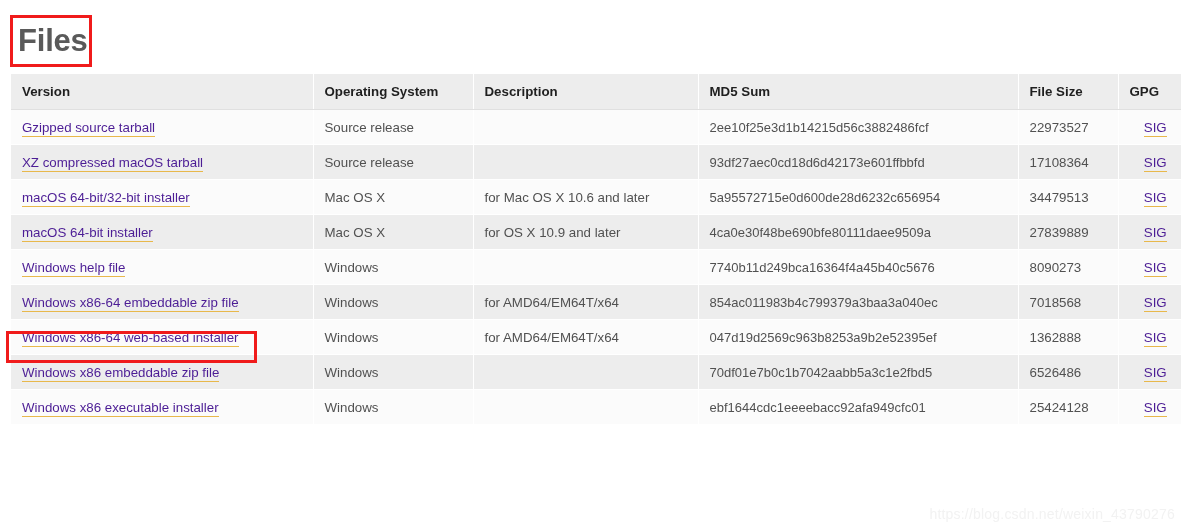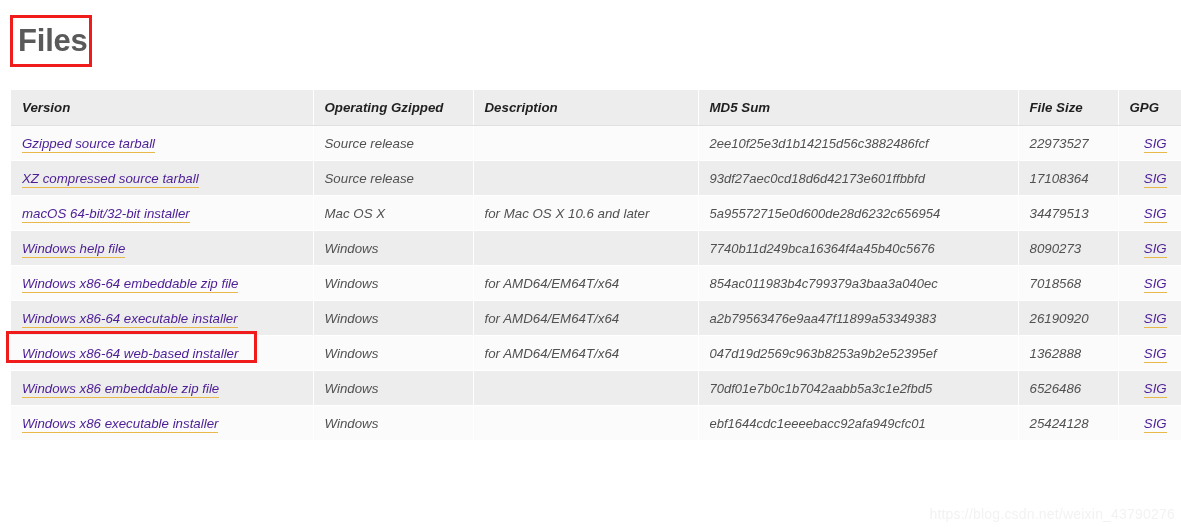--- a/index.html
+++ b/index.html
@@ -42,26 +42,25 @@
     height: 52px;
     border: 3px solid #f01b1b;
     box-sizing: border-box;
     pointer-events: none;
   }
 
   
   #files-table {
     position: absolute;
     left: 11px;
-    top: 90px;
+    top: 74px;
     width: 1170px;
     border-collapse: collapse;
     table-layout: fixed;
     font-size: 13.3px;
-    font-style: italic;
   }
   #files-table col.c-version { width: 302px; }
   #files-table col.c-os      { width: 160px; }
   #files-table col.c-desc    { width: 225px; }
   #files-table col.c-md5     { width: 320px; }
   #files-table col.c-size    { width: 100px; }
   #files-table col.c-gpg     { width: 63px; }
 
   #files-table thead th {
     background: #ededed;
@@ -140,77 +139,77 @@
     <col class="c-version">
     <col class="c-os">
     <col class="c-desc">
     <col class="c-md5">
     <col class="c-size">
     <col class="c-gpg">
   </colgroup>
   <thead>
     <tr>
       <th>Version</th>
-      <th>Operating Gzipped</th>
+      <th>Operating System</th>
       <th>Description</th>
       <th>MD5 Sum</th>
       <th>File Size</th>
       <th>GPG</th>
     </tr>
   </thead>
   <tbody id="files-tbody">
       <tr>
         <td class="version"><a class="file-link" href="#">Gzipped source tarball</a></td>
         <td class="os">Source release</td>
         <td class="desc"></td>
         <td class="md5">2ee10f25e3d1b14215d56c3882486fcf</td>
         <td class="size">22973527</td>
         <td class="gpg"><a class="file-link" href="#">SIG</a></td>
       </tr>
       <tr>
-        <td class="version"><a class="file-link" href="#">XZ compressed source tarball</a></td>
+        <td class="version"><a class="file-link" href="#">XZ compressed macOS tarball</a></td>
         <td class="os">Source release</td>
         <td class="desc"></td>
         <td class="md5">93df27aec0cd18d6d42173e601ffbbfd</td>
         <td class="size">17108364</td>
         <td class="gpg"><a class="file-link" href="#">SIG</a></td>
       </tr>
       <tr>
         <td class="version"><a class="file-link" href="#">macOS 64-bit/32-bit installer</a></td>
         <td class="os">Mac OS X</td>
         <td class="desc">for Mac OS X 10.6 and later</td>
         <td class="md5">5a95572715e0d600de28d6232c656954</td>
         <td class="size">34479513</td>
         <td class="gpg"><a class="file-link" href="#">SIG</a></td>
       </tr>
       <tr>
+        <td class="version"><a class="file-link" href="#">macOS 64-bit installer</a></td>
+        <td class="os">Mac OS X</td>
+        <td class="desc">for OS X 10.9 and later</td>
+        <td class="md5">4ca0e30f48be690bfe80111daee9509a</td>
+        <td class="size">27839889</td>
+        <td class="gpg"><a class="file-link" href="#">SIG</a></td>
+      </tr>
+      <tr>
         <td class="version"><a class="file-link" href="#">Windows help file</a></td>
         <td class="os">Windows</td>
         <td class="desc"></td>
         <td class="md5">7740b11d249bca16364f4a45b40c5676</td>
         <td class="size">8090273</td>
         <td class="gpg"><a class="file-link" href="#">SIG</a></td>
       </tr>
       <tr>
         <td class="version"><a class="file-link" href="#">Windows x86-64 embeddable zip file</a></td>
         <td class="os">Windows</td>
         <td class="desc">for AMD64/EM64T/x64</td>
         <td class="md5">854ac011983b4c799379a3baa3a040ec</td>
         <td class="size">7018568</td>
         <td class="gpg"><a class="file-link" href="#">SIG</a></td>
       </tr>
       <tr>
-        <td class="version"><a class="file-link" href="#">Windows x86-64 executable installer</a></td>
-        <td class="os">Windows</td>
-        <td class="desc">for AMD64/EM64T/x64</td>
-        <td class="md5">a2b79563476e9aa47f11899a53349383</td>
-        <td class="size">26190920</td>
-        <td class="gpg"><a class="file-link" href="#">SIG</a></td>
-      </tr>
-      <tr>
         <td class="version"><a class="file-link" href="#">Windows x86-64 web-based installer</a></td>
         <td class="os">Windows</td>
         <td class="desc">for AMD64/EM64T/x64</td>
         <td class="md5">047d19d2569c963b8253a9b2e52395ef</td>
         <td class="size">1362888</td>
         <td class="gpg"><a class="file-link" href="#">SIG</a></td>
       </tr>
       <tr>
         <td class="version"><a class="file-link" href="#">Windows x86 embeddable zip file</a></td>
         <td class="os">Windows</td>

